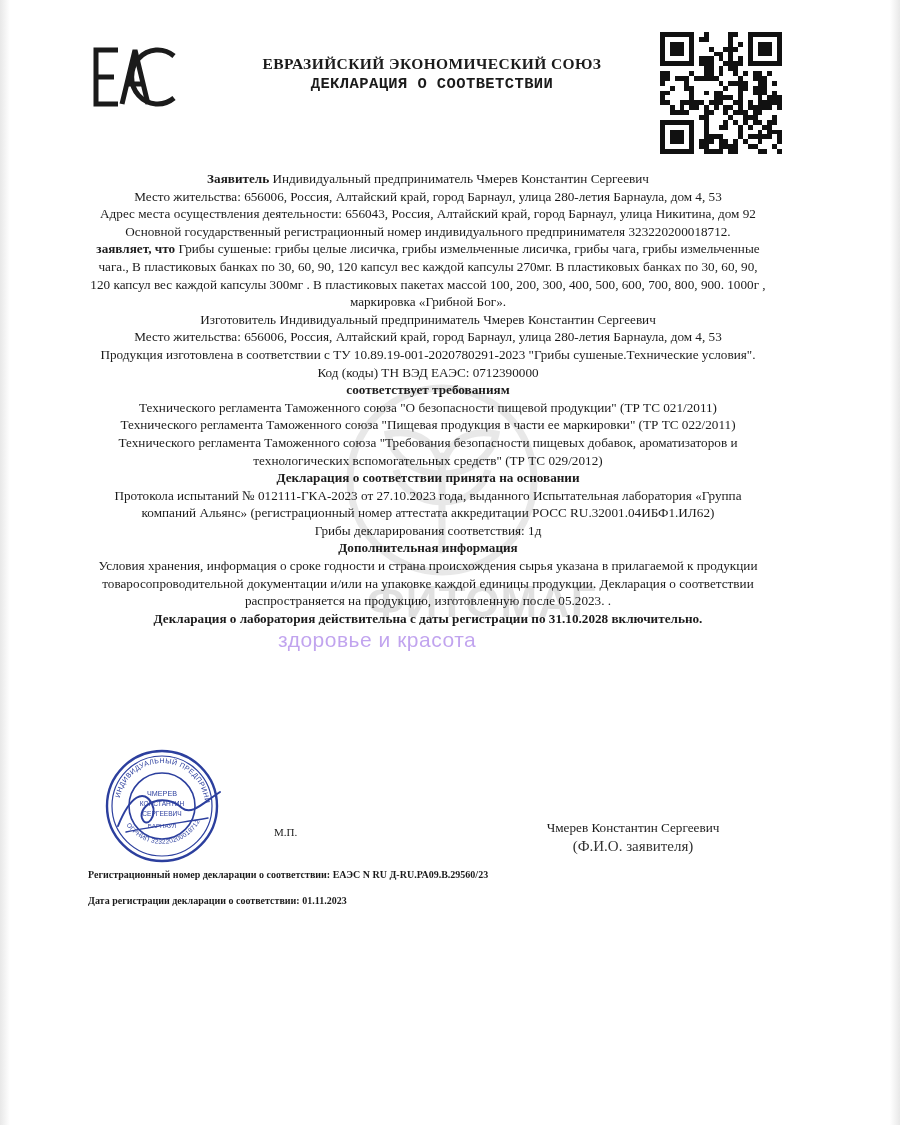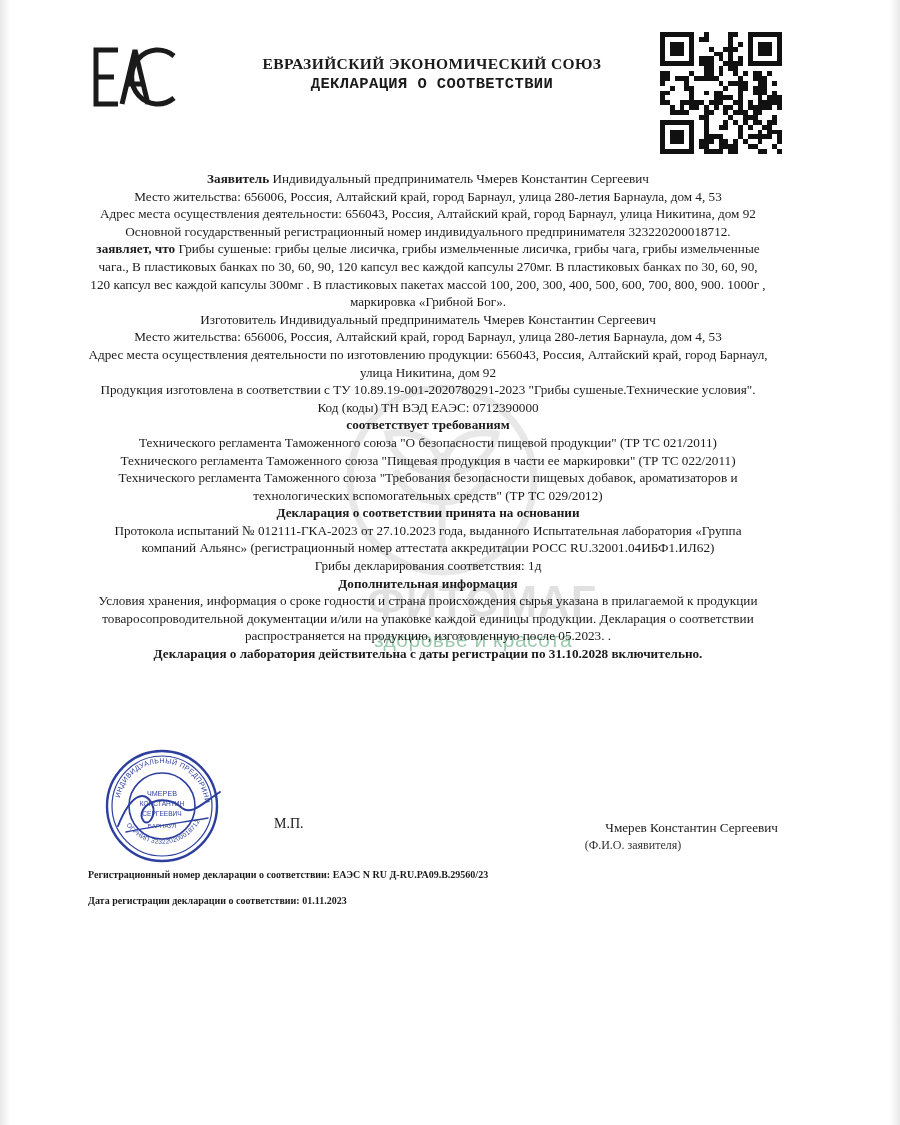--- a/index.html
+++ b/index.html
@@ -110,38 +110,38 @@
   .sig-area {
     position: absolute;
     left: 88px;
     top: 812px;
     width: 700px;
     height: 60px;
   }
   .mp {
     position: absolute;
     left: 186px;
-    top: 4px;
-    font-size: 14px;
+    top: 14px;
+    font-size: 11px;
   }
   .signer {
     position: absolute;
     left: 400px;
     top: 8px;
     width: 290px;
-    text-align: right;
+    text-align: center;
     font-size: 13.2px;
   }
   .signer-sub {
     position: absolute;
     left: 400px;
     top: 26px;
     width: 290px;
     text-align: center;
-    font-size: 12px;
+    font-size: 15px;
     color: #333;
   }
 
   .reg-lines {
     position: absolute;
     left: 88px;
     top: 862px;
     width: 700px;
     font-size: 10px;
     line-height: 26px;
@@ -176,22 +176,21 @@
     font-weight: bold;
     font-size: 44px;
     letter-spacing: 1px;
     line-height: 48px;
   }
   .wm-sub {
     position: absolute;
     left: 0px;
     top: 246px;
     width: 390px;
-    text-align: center;
-    color: #15803d;
+    color: #6d28d9;
     font-family: "Liberation Sans", sans-serif;
     font-size: 21px;
     letter-spacing: 0.5px;
   }
 
   
   .stamp {
     position: absolute;
     left: 104px;
     top: 748px;
@@ -895,21 +894,20 @@
 
     <p>Основной государственный регистрационный номер индивидуального предпринимателя 323220200018712.</p>
 
 
     <p><span class="b">заявляет, что</span> <span>Грибы сушеные: грибы целые лисичка, грибы измельченные лисичка, грибы чага, грибы измельченные чага., В пластиковых банках по 30, 60, 90, 120 капсул вес каждой капсулы 270мг. В пластиковых банках по 30, 60, 90, 120 капсул вес каждой капсулы 300мг . В пластиковых пакетах массой 100, 200, 300, 400, 500, 600, 700, 800, 900. 1000г , маркировка «Грибной Бог».</span></p>
 
     <p><span>Изготовитель</span> <span>Индивидуальный предприниматель Чмерев Константин Сергеевич</span></p>
 
     <p>Место жительства: 656006, Россия, Алтайский край, город Барнаул, улица 280-летия Барнаула, дом 4, 53</p>
 
-    <p>Адрес места осуществления деятельности по изготовлению продукции: 656043, Россия, Алтайский край, город Барнаул, улица Никитина, дом 92</p>
 
     <p>Продукция изготовлена в соответствии с ТУ 10.89.19-001-2020780291-2023 "Грибы сушеные.Технические условия".</p>
 
     <p>Код (коды) ТН ВЭД ЕАЭС:  0712390000</p>
 
 
     <p class="b">соответствует требованиям</p>
 
     <p>Технического регламента Таможенного союза "О безопасности пищевой продукции" (ТР ТС 021/2011)</p>
     <p>Технического регламента Таможенного союза "Пищевая продукция в части ее маркировки" (ТР ТС 022/2011)</p>

